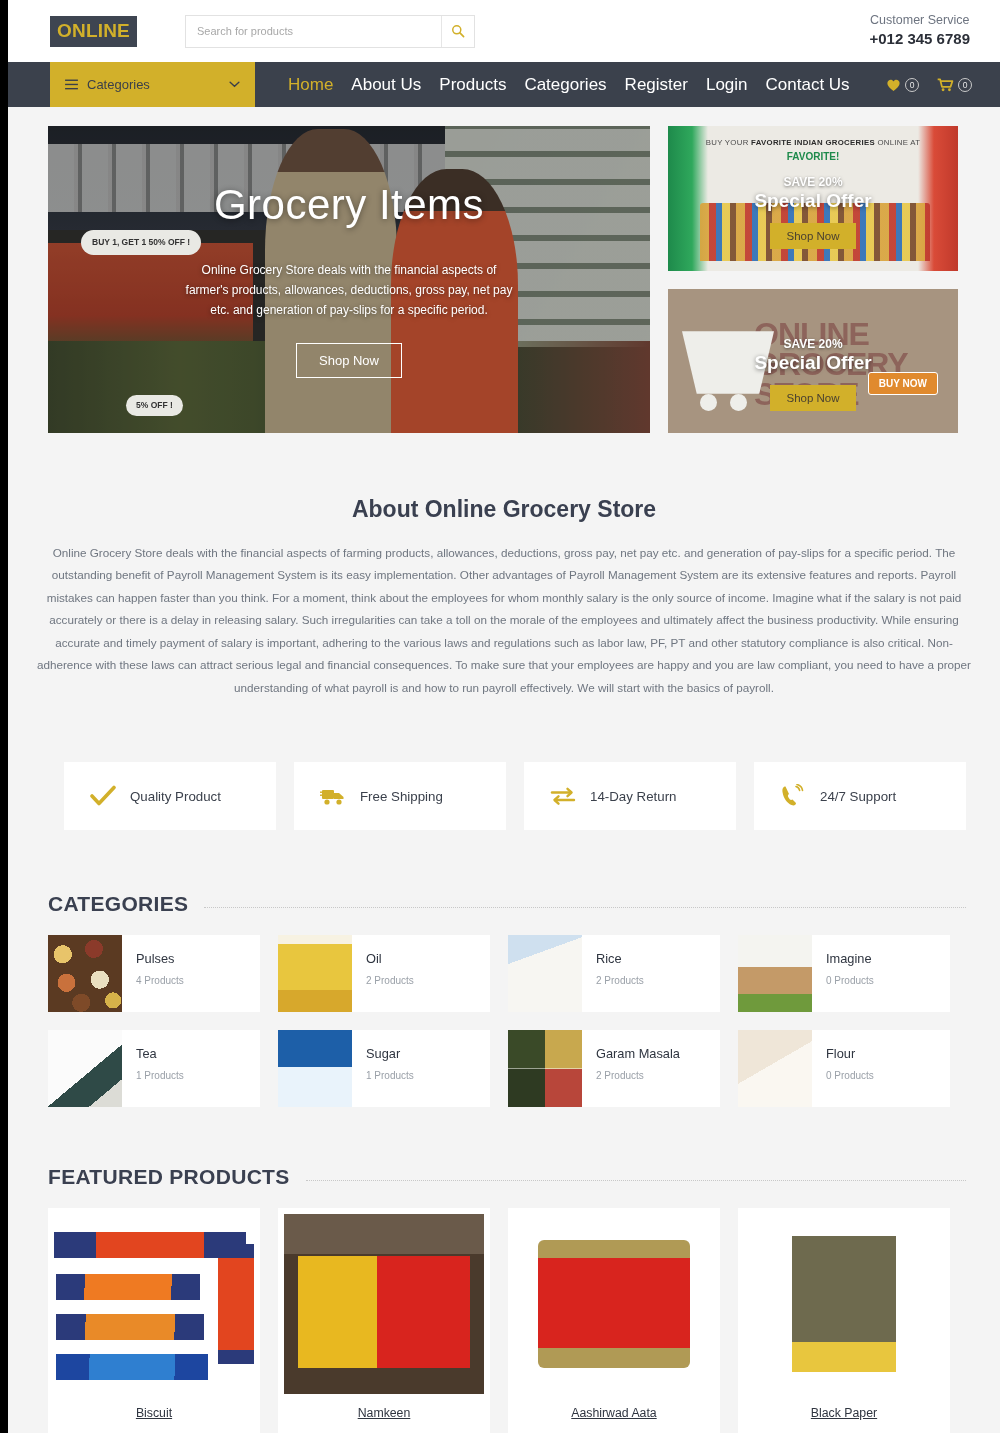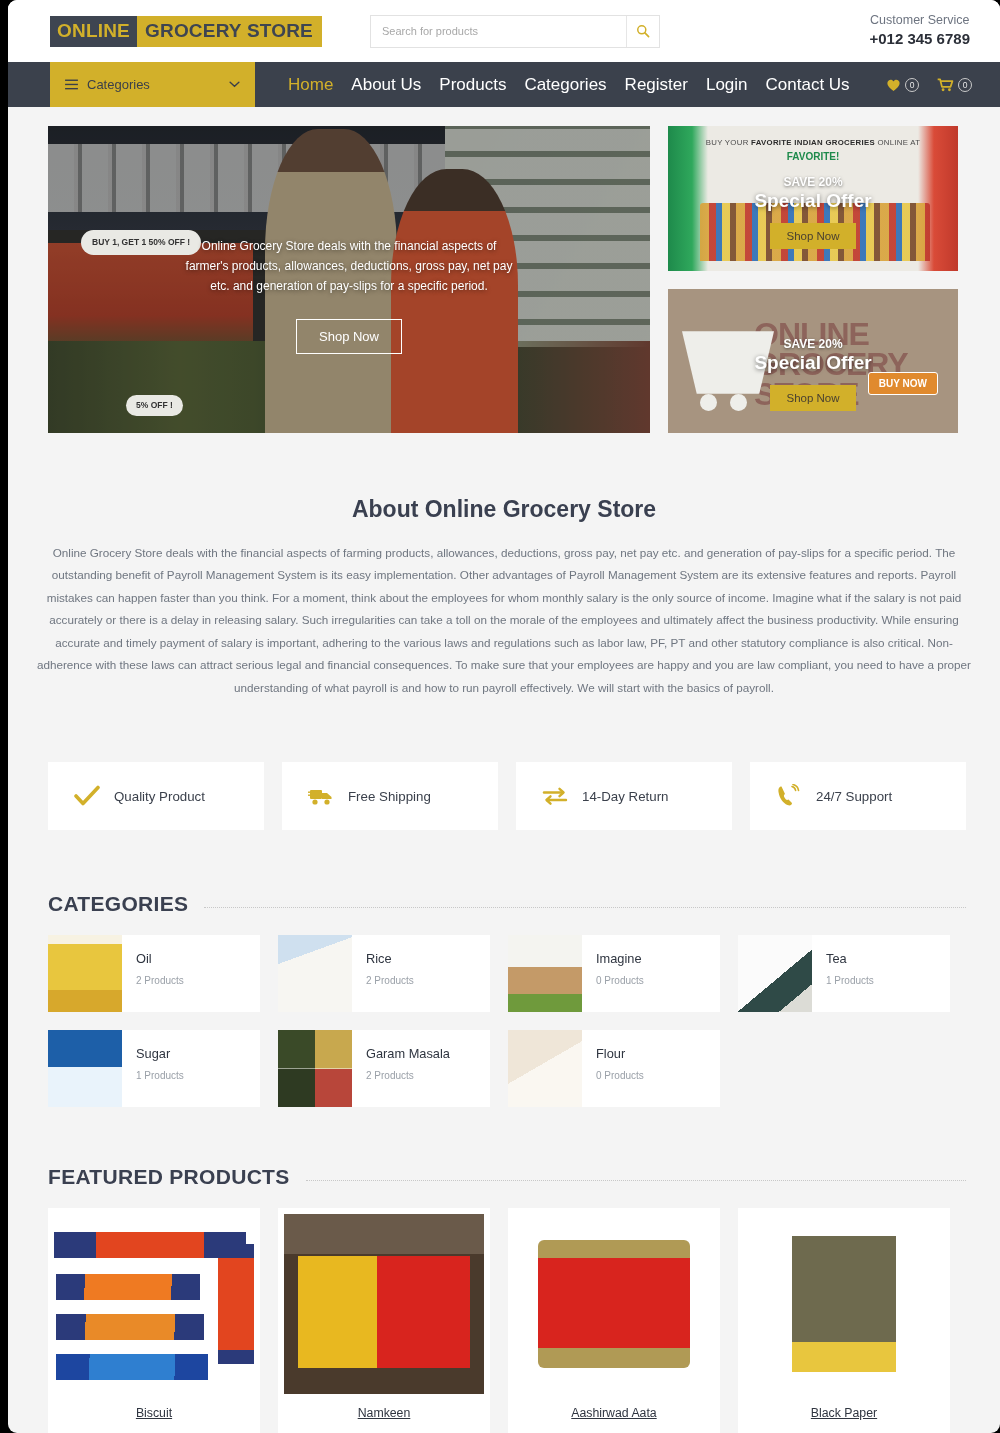--- a/index.html
+++ b/index.html
@@ -7,21 +7,20 @@
     width: 1000px; height: 1433px;
     background: #000;
     font-family: "Liberation Sans", sans-serif;
     overflow: hidden;
   }
   #page {
     position: absolute; left: 8px; top: 0;
     width: 992px; height: 1433px;
     background: #f4f4f4;
     overflow: hidden;
-    border-radius: 9px;
   }
 
   
   .topbar {
     height: 62px; background: #ffffff;
     display: flex; align-items: center;
     padding: 0 30px 0 42px;
   }
   .logo { display: flex; align-items: center; height: 26px; font-size: 19px; font-weight: bold; letter-spacing: .2px; }
   .logo-a { background: #3e4551; color: #d2b02a; padding: 4px 7px 5px 7px; }
@@ -147,21 +146,21 @@
 
   
   .about { padding: 63px 8px 0 8px; text-align: center; }
   .about h2 { font-size: 23px; color: #3a4050; font-weight: bold; }
   .about p {
     margin: 19px auto 0; max-width: 946px;
     font-size: 11.7px; line-height: 1.92; color: #6f7680;
   }
 
   
-  .features { display: flex; gap: 18px; padding: 63px 34px 0 40px; }
+  .features { display: flex; gap: 18px; padding: 63px 34px 0 56px; }
   .feat {
     flex: 1; height: 68px; background: #fff;
     display: flex; align-items: center; gap: 14px; padding-left: 26px;
   }
   .feat .txt { font-size: 13.3px; color: #3b414c; }
 
   
   .sec-head { display: flex; align-items: center; gap: 16px; padding: 0 34px 0 40px; }
   .sec-head h3 { font-size: 21px; font-weight: bold; color: #3a4050; letter-spacing: .3px; }
   .sec-head .rule { flex: 1; border-top: 1px dotted #c8c8c8; margin-top: 6px; }
@@ -220,21 +219,20 @@
       background: linear-gradient(180deg,#6e6a4e 0 78%, #e8c63e 78% 100%); }
 </style>
 </head>
 <body>
 
 <div id="page">
 
   <div class="topbar">
     <div class="logo">
       <span class="logo-a">ONLINE</span>
-      <span class="logo-b">GROCERY STORE</span>
     </div>
 
     <div class="searchwrap">
       <input type="text" placeholder="Search for products" style="">
       <button class="searchbtn">
         <svg width="14" height="14" viewBox="0 0 16 16">
           <circle cx="6.6" cy="6.6" r="4.6" fill="none" stroke="#d2b02a" stroke-width="1.7"></circle>
           <line x1="10.2" y1="10.2" x2="14.4" y2="14.4" stroke="#d2b02a" stroke-width="1.9" stroke-linecap="round"></line>
         </svg>
       </button>
@@ -296,20 +294,21 @@
         <div class="shelf-right"></div>
         <div class="veg-left"></div>
         <div class="veg-bottom"></div>
         <div class="person-a"></div>
         <div class="person-b"></div>
       </div>
       <div class="hero-shade"></div>
       <div class="bubble b1">BUY 1, GET 1 50% OFF !</div>
       <div class="bubble b2">5% OFF !</div>
       <div class="hero-inner">
+        <div class="hero-title">Grocery Items</div>
         <div class="hero-sub">Online Grocery Store deals with the financial aspects of farmer's products, allowances, deductions, gross pay, net pay etc. and generation of pay-slips for a specific period.</div>
         <button class="hero-btn">Shop Now</button>
       </div>
     </div>
 
     <div class="promos">
 
       <div class="promo promo-1">
         <div class="flagL"></div>
         <div class="flagR"></div>
@@ -389,20 +388,27 @@
   </div>
 
   <div style="padding-top:62px">
     <div class="sec-head">
       <h3>CATEGORIES</h3>
       <div class="rule"></div>
     </div>
 
     <div class="cats">
       <div class="cat">
+        <div class="thumb th-pulses"></div>
+        <div class="meta">
+          <div class="nm">Pulses</div>
+          <div class="ct">4 Products</div>
+        </div>
+      </div>
+      <div class="cat">
         <div class="thumb th-oil"></div>
         <div class="meta">
           <div class="nm">Oil</div>
           <div class="ct">2 Products</div>
         </div>
       </div>
       <div class="cat">
         <div class="thumb th-rice"></div>
         <div class="meta">
           <div class="nm">Rice</div>

